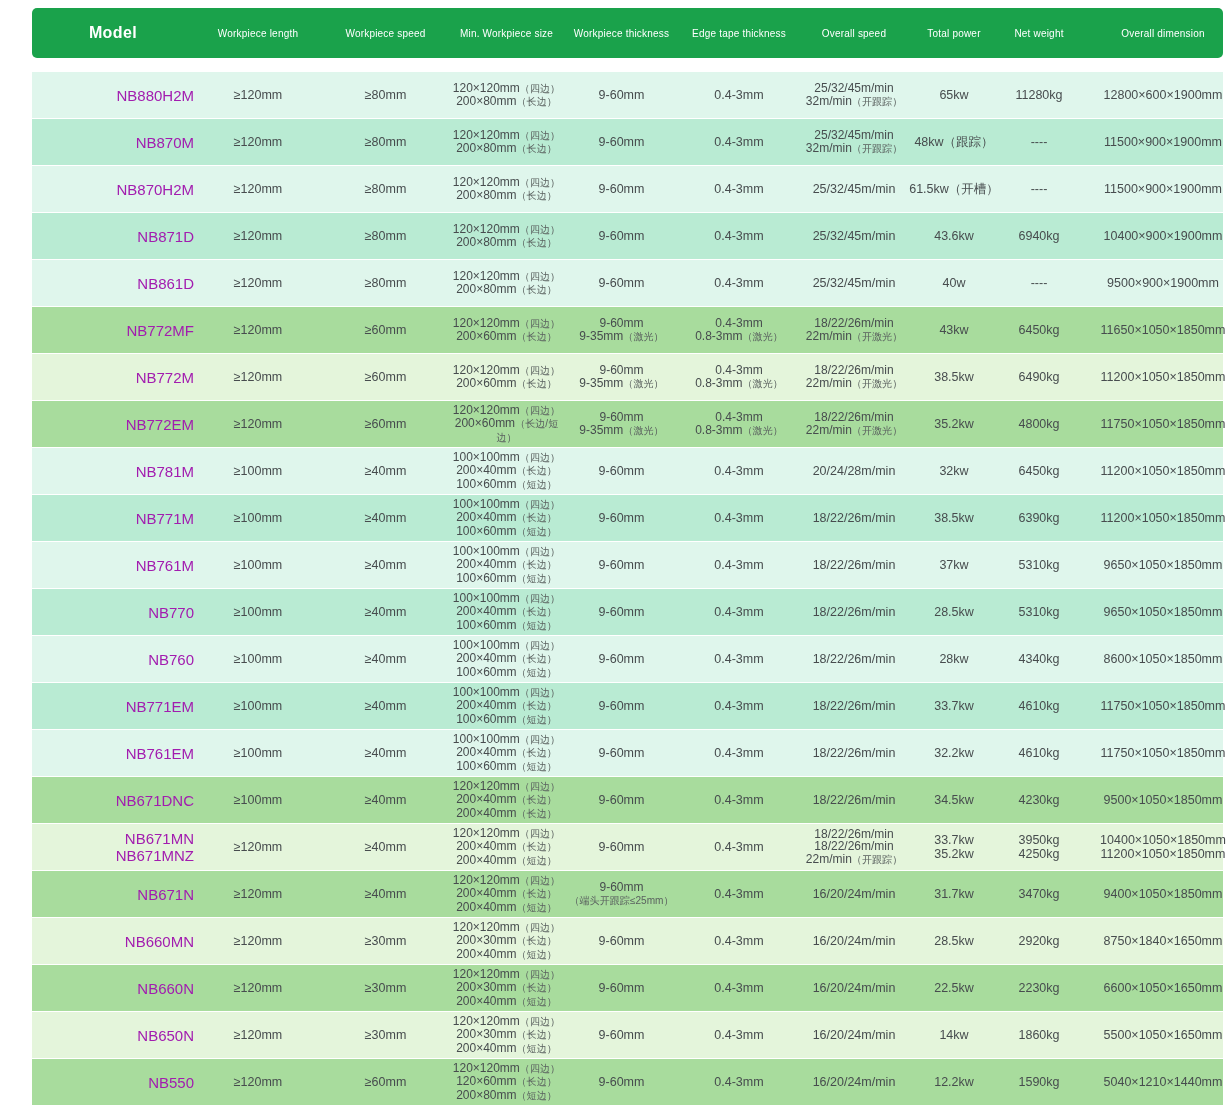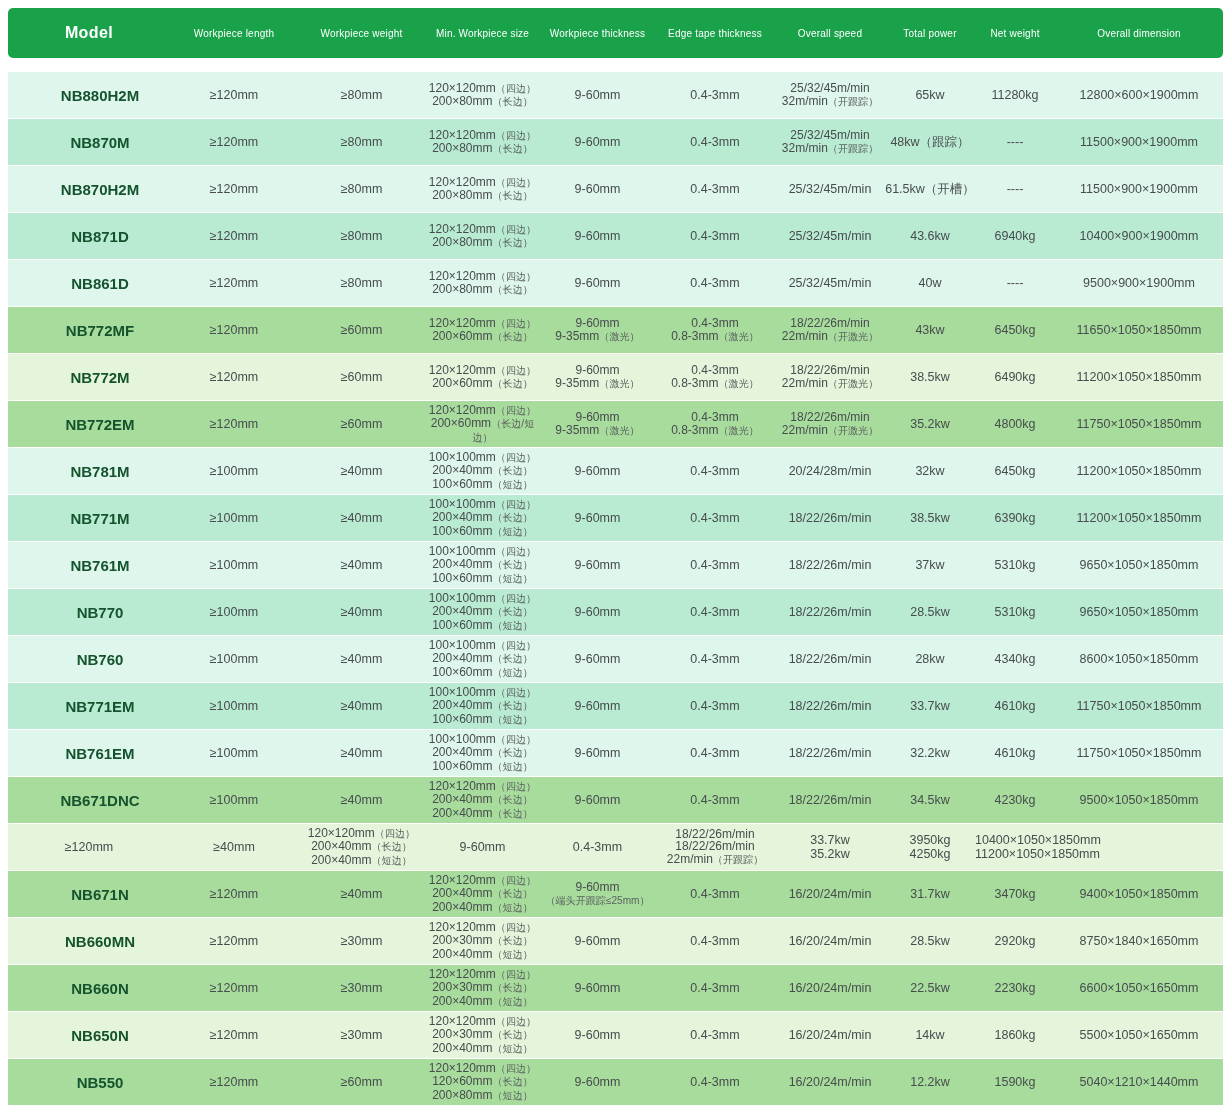--- a/index.html
+++ b/index.html
@@ -1,18 +1,18 @@
 <!DOCTYPE html>
 <html style="--header-bg: #1aa24b; --mint-light: #dff6ec; --mint-dark: #b9ebd3; --green-light: #e4f5db; --green-dark: #a8dc9d;"><head>
 <meta charset="utf-8">
 <style>
   * { box-sizing: border-box; margin: 0; padding: 0; }
   html,body { width: 1231px; background: #ffffff; font-family: "Liberation Sans", sans-serif; }
   body { height: 1105px; overflow: hidden; }
-  .page { padding: 8px 8px 0 8px; }
+  .page { padding: 8px 8px 0 8px; margin-left: 24px; }
 
   .thead, .row {
     display: grid;
     grid-template-columns: 162px 128px 127px 115px 115px 120px 110px 90px 80px 168px;
     align-items: center;
   }
 
   .thead {
     background: var(--header-bg, #1aa24b);
     border-radius: 5px;
@@ -23,37 +23,37 @@
   .hcell.hmodel { font-size: 16px; font-weight: 700; letter-spacing: 0.4px; }
 
   .row { height: 46px; margin-bottom: 1px; }
   .mint-light  { background: var(--mint-light, #dff6ec); }
   .mint-dark   { background: var(--mint-dark, #b9ebd3); }
   .green-light { background: var(--green-light, #e4f5db); }
   .green-dark  { background: var(--green-dark, #a8dc9d); }
 
   .cell { text-align: center; font-size: 12.5px; color: #474c4e; }
   .cell .line { line-height: 15px; }
-  .c-model { text-align: center; padding-left: 22px; font-weight: 700; font-size: 15px; color: #14532d; }
+  .c-model { text-align: right; padding-left: 22px; font-weight: 400; font-size: 15px; color: #a21caf; }
   .cell.multi { font-size: 12px; }
   .cell.multi .line { line-height: 12.5px; }
   .c-model.multi { font-size: 15px; }
   .c-model.multi .line { line-height: 17px; }
   .c-power.multi, .c-weight.multi, .c-dimension.multi { font-size: 12.5px; }
   .c-power.multi .line, .c-weight.multi .line, .c-dimension.multi .line { line-height: 14.5px; }
   .note { font-size: 0.84em; color: #5a615f; }
 </style>
 </head>
 <body>
 
 <div class="page">
   <div class="thead">
     <div class="hcell hmodel">Model</div>
     <div class="hcell">Workpiece length</div>
-    <div class="hcell">Workpiece weight</div>
+    <div class="hcell">Workpiece speed</div>
     <div class="hcell">Min. Workpiece size</div>
     <div class="hcell">Workpiece thickness</div>
     <div class="hcell">Edge tape thickness</div>
     <div class="hcell">Overall speed</div>
     <div class="hcell">Total power</div>
     <div class="hcell">Net weight</div>
     <div class="hcell">Overall dimension</div>
   </div>
 
   <div>
@@ -598,20 +598,24 @@
           <div class="line">34.5kw</div>
         </div>
     <div class="cell c-weight">
           <div class="line">4230kg</div>
         </div>
     <div class="cell c-dimension">
           <div class="line">9500×1050×1850mm</div>
         </div>
   </div>
       <div class="row green-light">
+    <div class="cell c-model multi">
+          <div class="line">NB671MN</div>
+          <div class="line">NB671MNZ</div>
+        </div>
     <div class="cell c-length">
           <div class="line">≥120mm</div>
         </div>
     <div class="cell c-width">
           <div class="line">≥40mm</div>
         </div>
     <div class="cell c-minsize multi">
           <div class="line">120×120mm<span class="note">（四边）</span></div>
           <div class="line">200×40mm<span class="note">（长边）</span></div>
           <div class="line">200×40mm<span class="note">（短边）</span></div>

